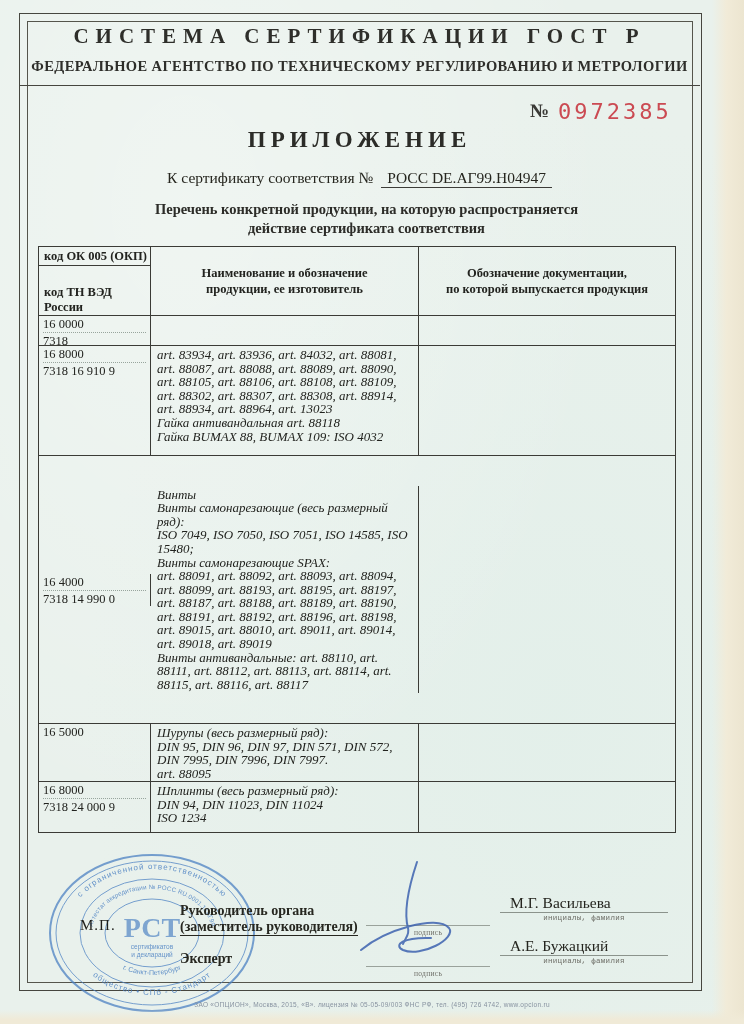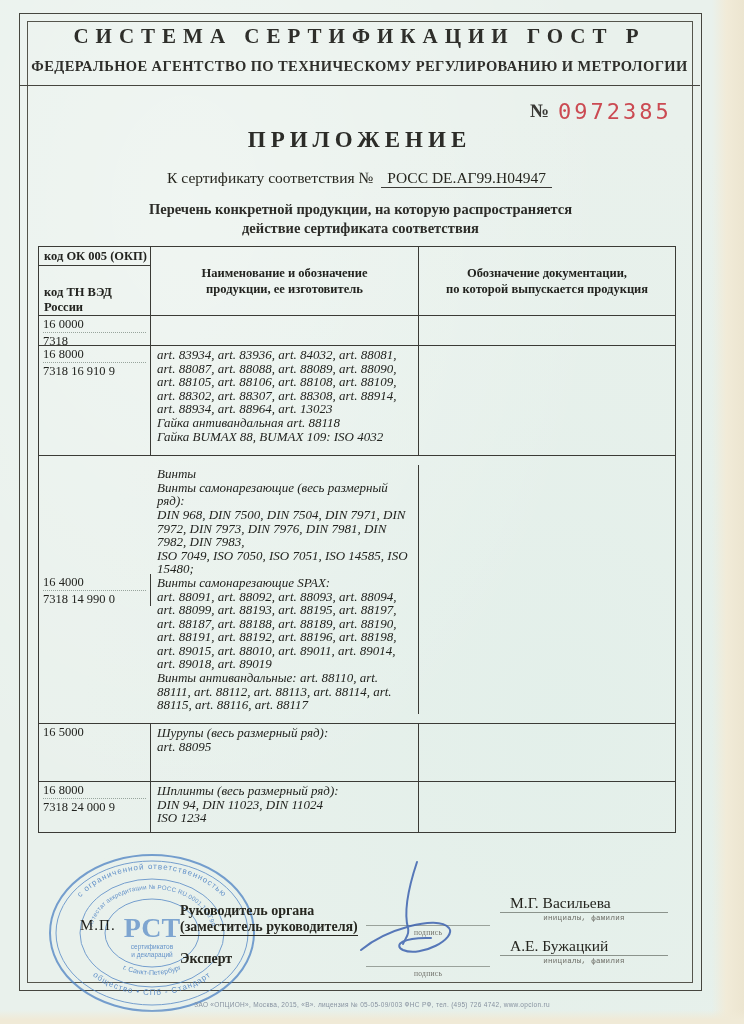--- a/index.html
+++ b/index.html
@@ -26,21 +26,21 @@
     font-size:14.5px;font-weight:bold;letter-spacing:.4px;color:#2e2e2a;}
 
   .blank-number{position:absolute;left:530px;top:100px;display:flex;align-items:flex-start;gap:9px;}
   .num-sign{font-size:19px;font-weight:bold;color:#3a3a36;}
   .num-digits{font-family:"DejaVu Sans Mono", monospace;font-size:22px;letter-spacing:3px;line-height:24px;}
 
   .appendix-title{position:absolute;left:19px;top:127px;width:681px;text-align:center;
     font-size:23px;font-weight:bold;letter-spacing:5px;color:#2c2c28;}
   .cert-line{position:absolute;left:19px;top:169px;width:681px;text-align:center;font-size:15.5px;color:#26261f;}
   .cert-num{border-bottom:1px solid #3c3c38;padding:0 6px 1px 6px;margin-left:4px;}
-  .scope{position:absolute;left:20px;width:681px;text-align:center;font-size:14.5px;font-weight:bold;color:#2c2c28;}
+  .scope{position:absolute;left:26px;width:681px;text-align:center;font-size:14.5px;font-weight:bold;color:#2c2c28;}
   .scope.l1{top:201px;} .scope.l2{top:220px;}
 
   .tbl{position:absolute;left:38px;top:246px;width:638px;border:1.8px solid #3b3b36;background:transparent;box-sizing:border-box;}
   .thead{display:flex;height:69px;border-bottom:1.8px solid #3b3b36;box-sizing:border-box;}
   .th-c1{width:112px;border-right:1px solid #3b3b36;box-sizing:border-box;display:flex;flex-direction:column;gap:19px;}
   .th-c1 .c1t{height:38px;border-bottom:1px solid #3b3b36;box-sizing:border-box;
     display:flex;align-items:center;padding-left:5px;font-weight:bold;font-size:12.5px;}
   .th-c1 .c1b{flex:1;display:flex;align-items:center;padding-left:5px;font-weight:bold;font-size:12.5px;}
   .th-c2{width:268px;border-right:1px solid #3b3b36;box-sizing:border-box;
     display:flex;flex-direction:column;justify-content:center;align-items:center;
@@ -141,35 +141,35 @@
     </div>
 
     <div class="trow h-r3">
       <div class="cell-code">
         <div class="code-top with-rule">16 4000</div>
         <div class="code-bottom">7318 14 990 0</div>
       </div>
       <div class="cell-name">
         <div class="para">Винты</div>
         <div class="para">Винты самонарезающие (весь размерный ряд):</div>
-        <div class="para">DIN 968, DIN 7500, DIN 7504, DIN 7971, DIN 7972, DIN 7973, DIN 7976, DIN 7981, DIN 7982, DIN 7983,</div>
         <div class="para">ISO 7049, ISO 7050, ISO 7051, ISO 14585, ISO 15480;</div>
         <div class="para">Винты самонарезающие SPAX:</div>
         <div class="para">art. 88091, art. 88092, art. 88093, art. 88094, art. 88099, art. 88193, art. 88195, art. 88197, art. 88187, art. 88188, art. 88189, art. 88190, art. 88191, art. 88192, art. 88196, art. 88198, art. 89015, art. 88010, art. 89011, art. 89014, art. 89018, art. 89019</div>
         <div class="para">Винты антивандальные: art. 88110, art. 88111, art. 88112, art. 88113, art. 88114, art. 88115, art. 88116, art. 88117</div>
       </div>
       <div class="cell-doc"></div>
     </div>
 
     <div class="trow h-r4">
       <div class="cell-code">
         <div class="code-top">16 5000</div>
       </div>
       <div class="cell-name">
         <div class="para">Шурупы (весь размерный ряд):</div>
+        <div class="para">DIN 95, DIN 96, DIN 97, DIN 571, DIN 572, DIN 7995, DIN 7996, DIN 7997.</div>
         <div class="para">art. 88095</div>
       </div>
       <div class="cell-doc"></div>
     </div>
 
     <div class="trow h-r5">
       <div class="cell-code">
         <div class="code-top with-rule">16 8000</div>
         <div class="code-bottom">7318 24 000 9</div>
       </div>

